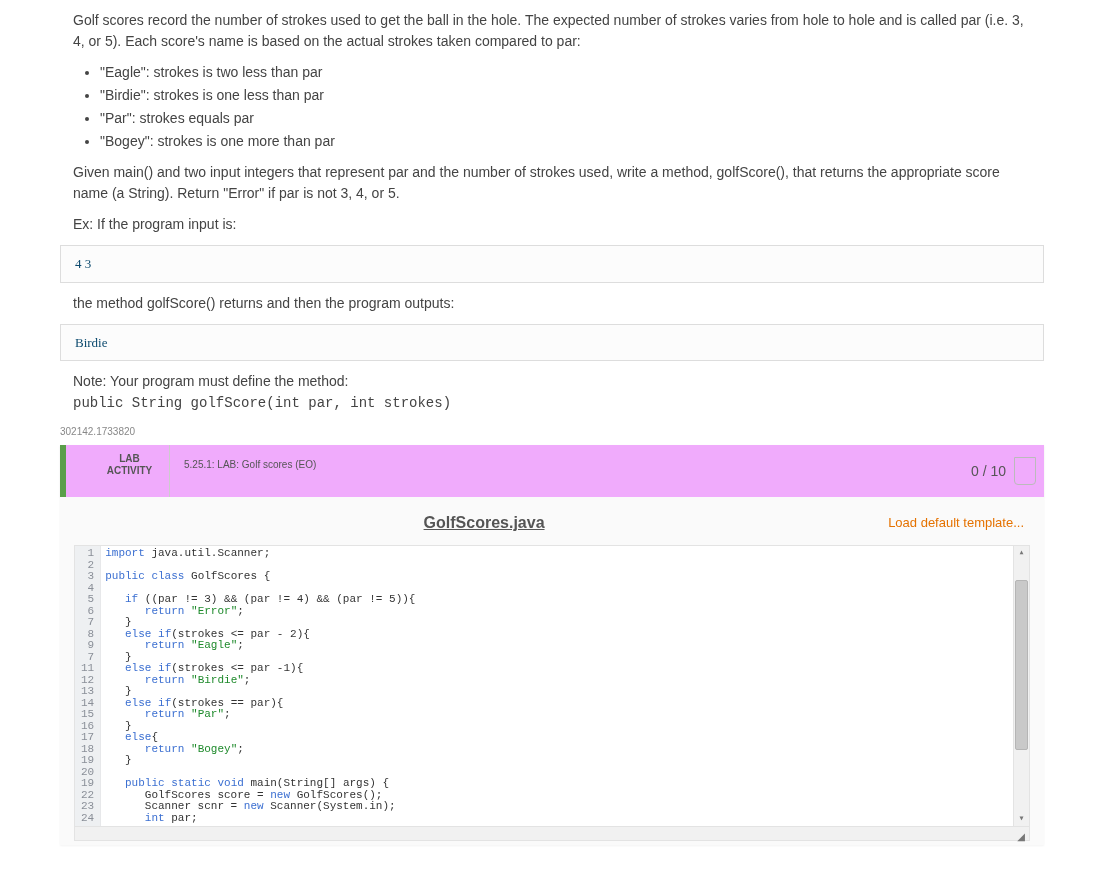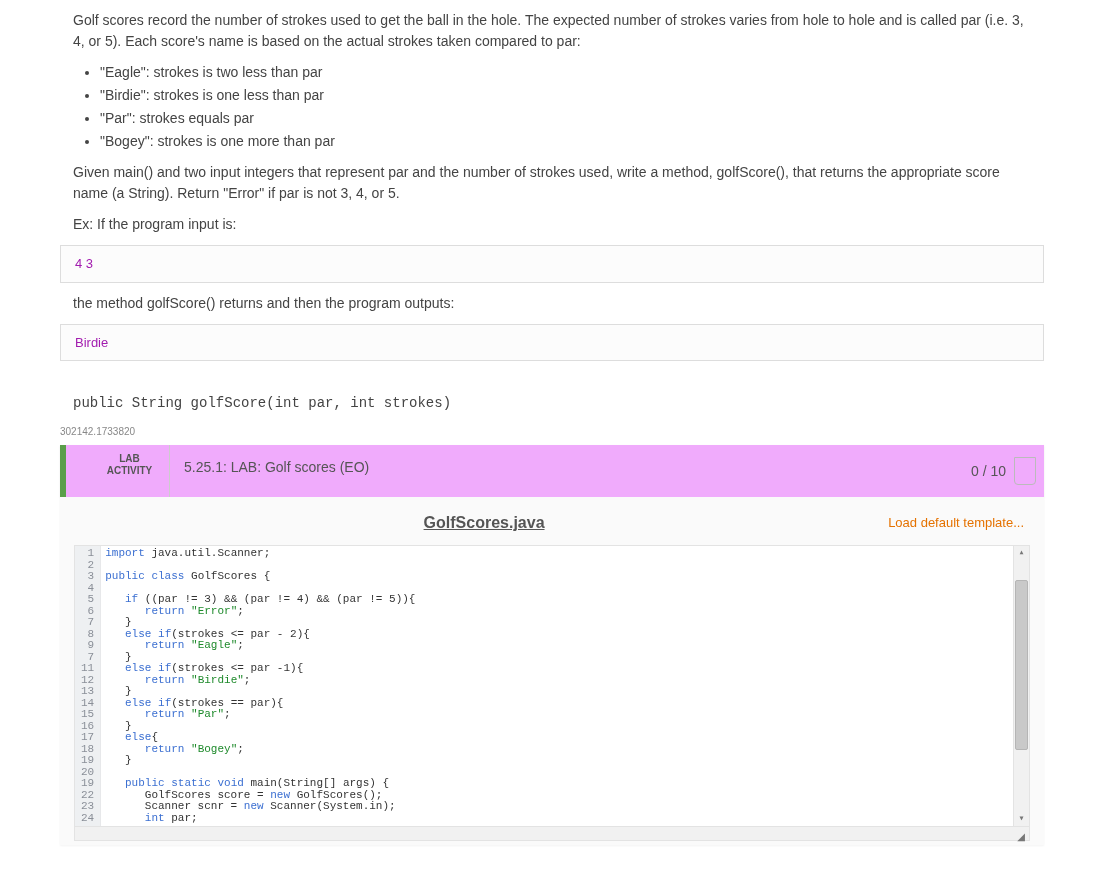--- a/index.html
+++ b/index.html
@@ -12,23 +12,23 @@
     background: #fff;
     line-height: 1.5;
   }
   p { margin: 10px 13px; color: #444; }
   ul { margin: 10px 0; padding-left: 40px; }
   ul li { color:#444; margin: 2px 0; }
   .code-block {
     border: 1px solid #ddd;
     background: #fcfcfc;
     padding: 8px 14px;
-    font-family: Liberation Sans, sans-serif;
+    font-family: Liberation Serif, serif;
     font-size: 13px;
-    color: #a21caf;
+    color: #0c4a6e;
     margin: 8px 0;
   }
   .mono { font-family: Liberation Mono, monospace; }
   .small-id { font-size: 10px; color: #888; margin: 6px 0 6px 0; }
   .activity-box {
     border-left: 6px solid #5a9e4a;
     background: #f0abfc;
     display: flex;
     align-items: stretch;
     margin: 6px 0 0 0;
@@ -42,21 +42,21 @@
     color: #555;
     padding: 8px 6px;
     text-align: center;
     border-right: 1px solid #ccc;
     line-height: 1.2;
     white-space: pre-line;
   }
   .activity-title {
     flex: 1;
     padding: 12px 14px;
-    font-size: 14px;
+    font-size: 10px;
     color: #555;
   }
   .activity-score {
     padding: 12px 8px;
     font-size: 14px;
     color: #555;
     display: flex;
     align-items: center;
   }
   .score-badge {
@@ -171,21 +171,21 @@
 
 <p>Ex: If the program input is:</p>
 
 <div class="code-block">4 3</div>
 
 <p>the method golfScore() returns and then the program outputs:</p>
 
 <div class="code-block">Birdie</div>
 
 <p>
-  <br>
+  <span>Note: Your program must define the method:</span><br>
   <span class="mono">public String golfScore(int par, int strokes)</span>
 </p>
 
 <div class="small-id">302142.1733820</div>
 
 <div class="activity-box">
   <div class="activity-label">LAB
 ACTIVITY</div>
   <div class="activity-title">5.25.1: LAB: Golf scores (EO)</div>
   <div class="activity-score">

